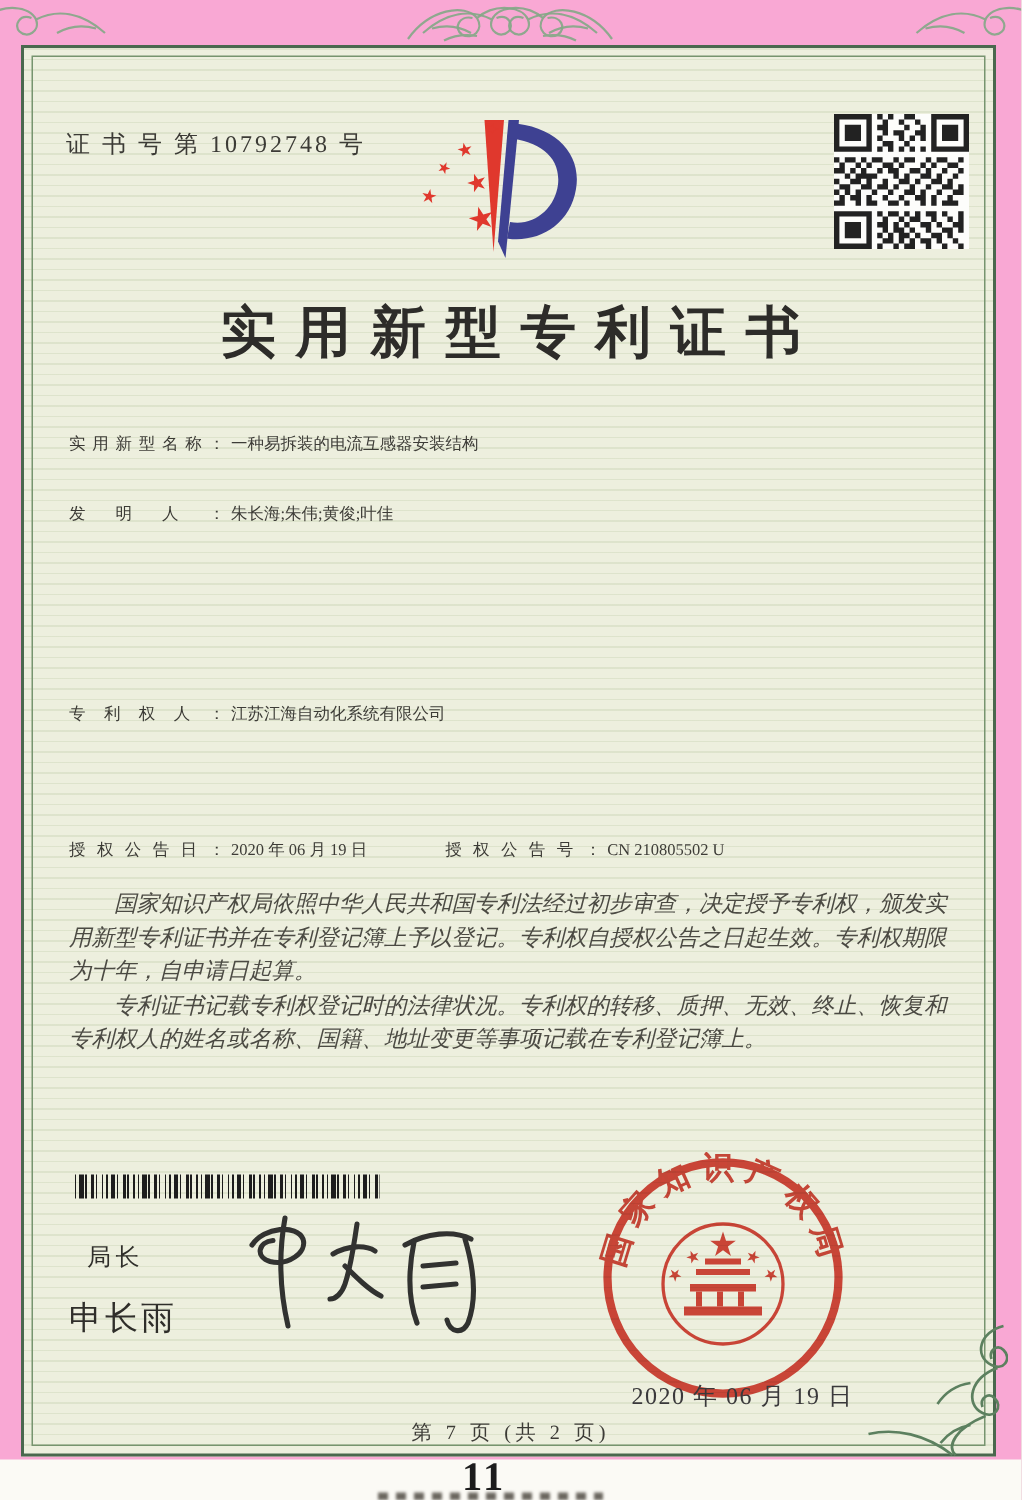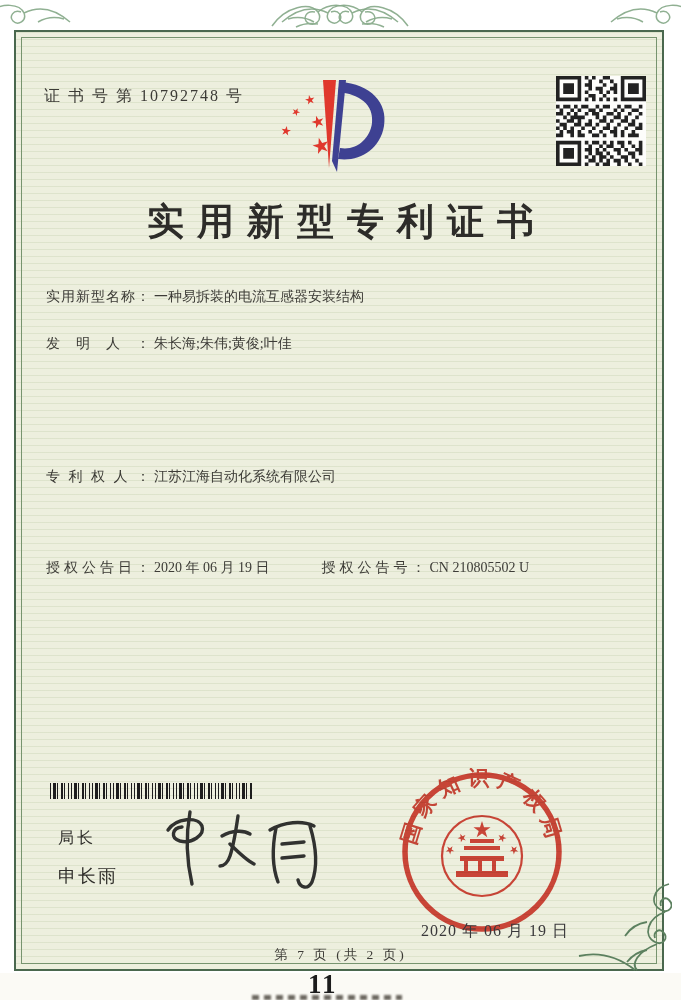--- a/index.html
+++ b/index.html
@@ -1,49 +1,49 @@
 <!DOCTYPE html>
 <html><head>
 <meta charset="utf-8">
 <style>
   html,body{margin:0;padding:0;background:#e9e8e2;}
   .sheet{
     position:relative;width:681px;height:1000px;margin:0 auto;
-    background:#ffffff;overflow:hidden;
+    background:#f9a8d4;overflow:hidden;
     font-family:"Liberation Serif", serif;color:#3b3a35;
   }
   
   .paper{
     position:absolute;left:14px;top:30px;width:650px;height:941px;
     background-color:#edefde;
     background-image:repeating-linear-gradient(0deg, rgba(140,165,110,.16) 0 1px, rgba(0,0,0,0) 1px 7px);
   }
   .border-outer{position:absolute;left:14px;top:30px;width:650px;height:941px;border:2.5px solid #4a684e;box-sizing:border-box;}
   .border-inner{position:absolute;left:21px;top:37px;width:636px;height:927px;border:1px solid #77946f;box-sizing:border-box;}
   .abs{position:absolute;}
   .cert-no{left:44px;top:86px;font-size:16px;letter-spacing:2px;color:#3c3b36;}
   .title{left:0;top:197px;width:100%;text-align:center;font-size:37px;font-weight:bold;letter-spacing:13px;text-indent:13px;color:#2d2c29;}
-  .frow{position:absolute;left:46px;font-size:14px;white-space:nowrap;}
+  .frow{position:absolute;left:46px;font-size:11px;white-space:nowrap;}
   .flabel{display:inline-block;width:104px;text-align:justify;text-align-last:justify;vertical-align:top;color:#3b3a35;}
   .fvalue{margin-left:4px;color:#3d3c37;}
   .grant-second{margin-left:52px;}
   .paras{left:46px;top:592px;width:592px;font-size:15px;line-height:22.5px;color:#4b4a43;font-style:italic;}
   .paras p{margin:0;text-indent:2em;}
   .barcode{
     left:50px;top:783px;width:203px;height:16px;
     background-image:repeating-linear-gradient(90deg,
       #1d1d1d 0 1px, transparent 1px 3px,
       #1d1d1d 3px 6px, transparent 6px 7px,
       #1d1d1d 7px 8px, transparent 8px 11px,
       #1d1d1d 11px 13px, transparent 13px 14px,
       #1d1d1d 14px 15px, transparent 15px 18px,
       #1d1d1d 18px 19px, transparent 19px 21px);
   }
   .director-title{left:58px;top:828px;font-size:16px;letter-spacing:3px;color:#2f2e2a;font-family:"Liberation Sans",sans-serif;}
-  .director-name{left:58px;top:864px;font-size:18px;letter-spacing:2px;color:#2f2e2a;font-family:"Liberation Sans",sans-serif;}
+  .director-name{left:46px;top:864px;font-size:22px;letter-spacing:2px;color:#2f2e2a;font-family:"Liberation Sans",sans-serif;}
   .sig{left:152px;top:800px;}
   .seal{left:398px;top:768px;opacity:.92;mix-blend-mode:multiply;}
   .seal-date{left:415px;top:921px;width:160px;text-align:center;font-size:16px;letter-spacing:1px;color:#3a393b;}
   .page-info{left:0;top:946px;width:100%;text-align:center;font-size:13.5px;letter-spacing:3px;color:#3c3b36;}
   .bottom-strip{left:0;top:973px;width:681px;height:27px;background:#fbfaf5;}
   .edge-num{left:308px;top:969px;font-size:27px;font-weight:bold;color:#1c1c1c;letter-spacing:2px;}
   .edge-smudge{left:252px;top:995px;width:150px;height:5px;filter:blur(1px);
     background:repeating-linear-gradient(90deg,#6b675f 0 7px,transparent 7px 12px);}
   .top-orn{left:0;top:0;}
   .corner-orn{left:577px;top:878px;}
@@ -126,20 +126,24 @@
     <span class="flabel">发明人：</span><span class="fvalue">朱长海;朱伟;黄俊;叶佳</span>
   </div>
   <div class="frow" style="top:468px;">
     <span class="flabel">专利权人：</span><span class="fvalue">江苏江海自动化系统有限公司</span>
   </div>
 
   <div class="frow" style="top:559px;">
     <span class="flabel">授权公告日：</span><span class="fvalue">2020 年 06 月 19 日</span><span class="flabel grant-second">授权公告号：</span><span class="fvalue">CN 210805502 U</span>
   </div>
 
+  <div class="paras abs">
+    <p>国家知识产权局依照中华人民共和国专利法经过初步审查，决定授予专利权，颁发实用新型专利证书并在专利登记簿上予以登记。专利权自授权公告之日起生效。专利权期限为十年，自申请日起算。</p>
+    <p>专利证书记载专利权登记时的法律状况。专利权的转移、质押、无效、终止、恢复和专利权人的姓名或名称、国籍、地址变更等事项记载在专利登记簿上。</p>
+  </div>
 
   <div class="barcode abs"></div>
 
   <div class="director-title abs">局长</div>
   <div class="director-name abs">申长雨</div>
 
   <svg class="sig abs" width="210" height="95" viewBox="0 0 210 95">
     <g fill="none" stroke="#222222" stroke-width="3.4" stroke-linecap="round" opacity="0.92">
       <path d="M38 12 C34 34 34 58 40 84"></path>
       <path d="M16 30 C24 18 46 16 50 26 C53 35 40 44 28 41 C18 38 20 28 30 27"></path>

